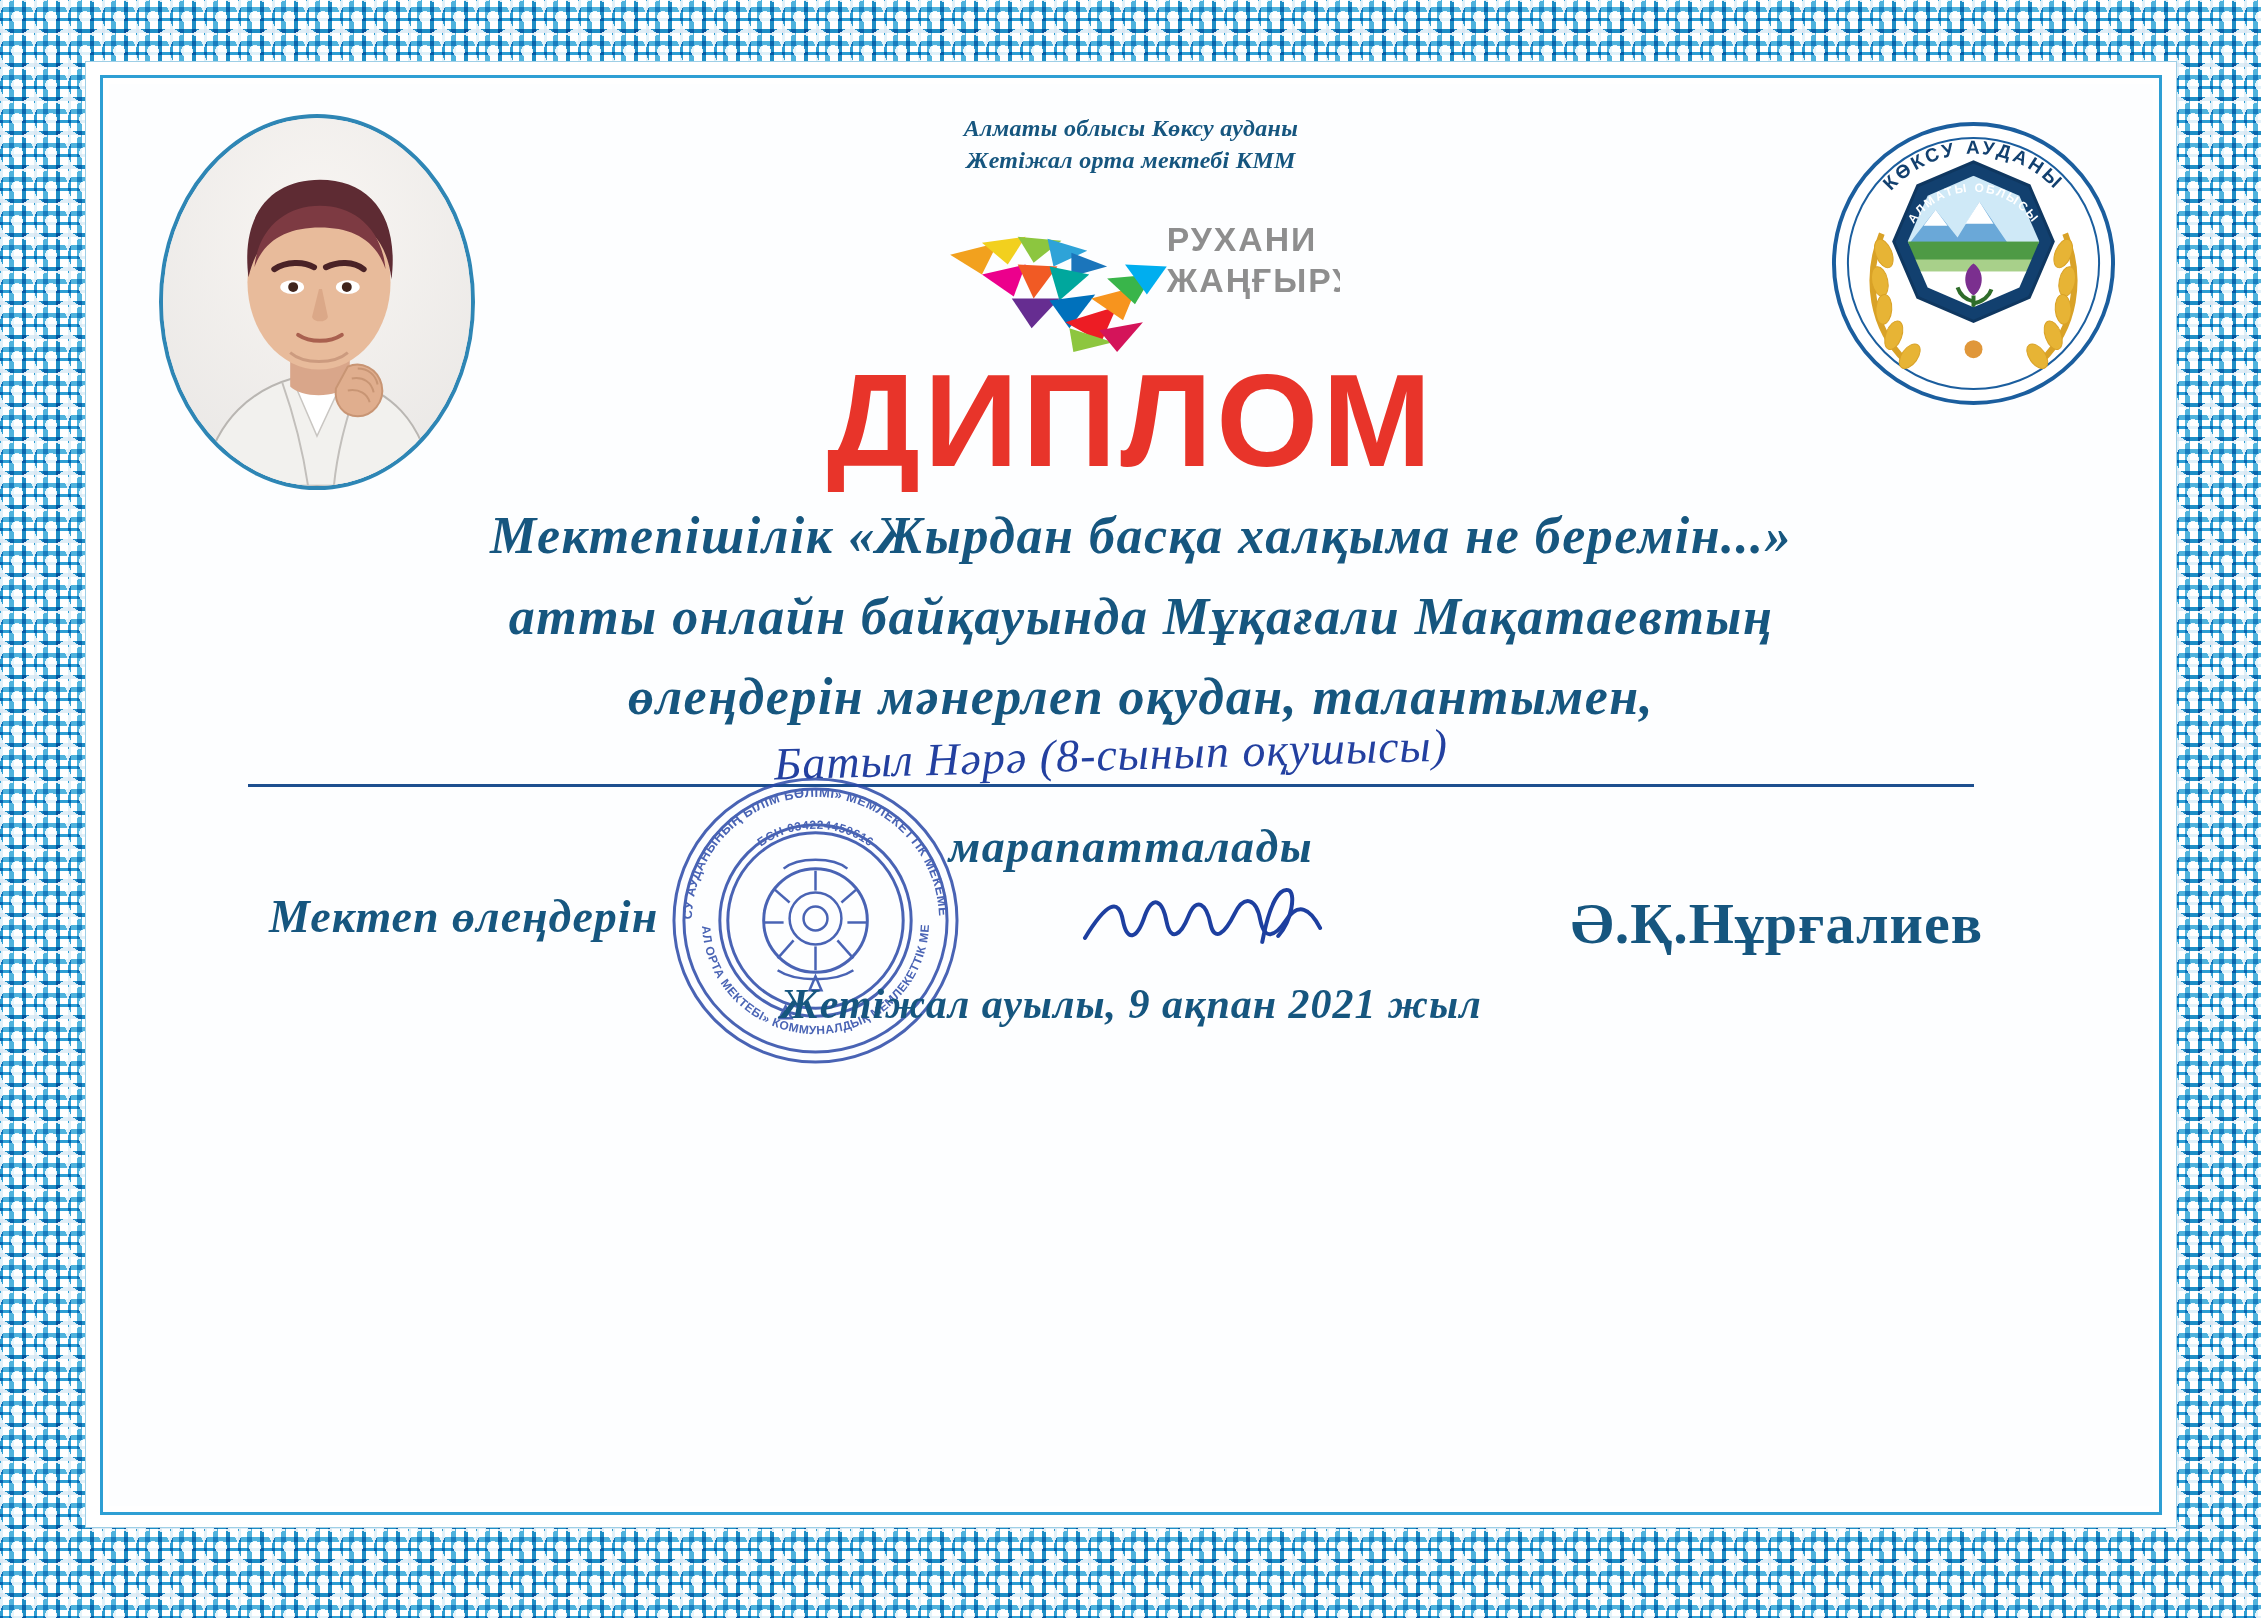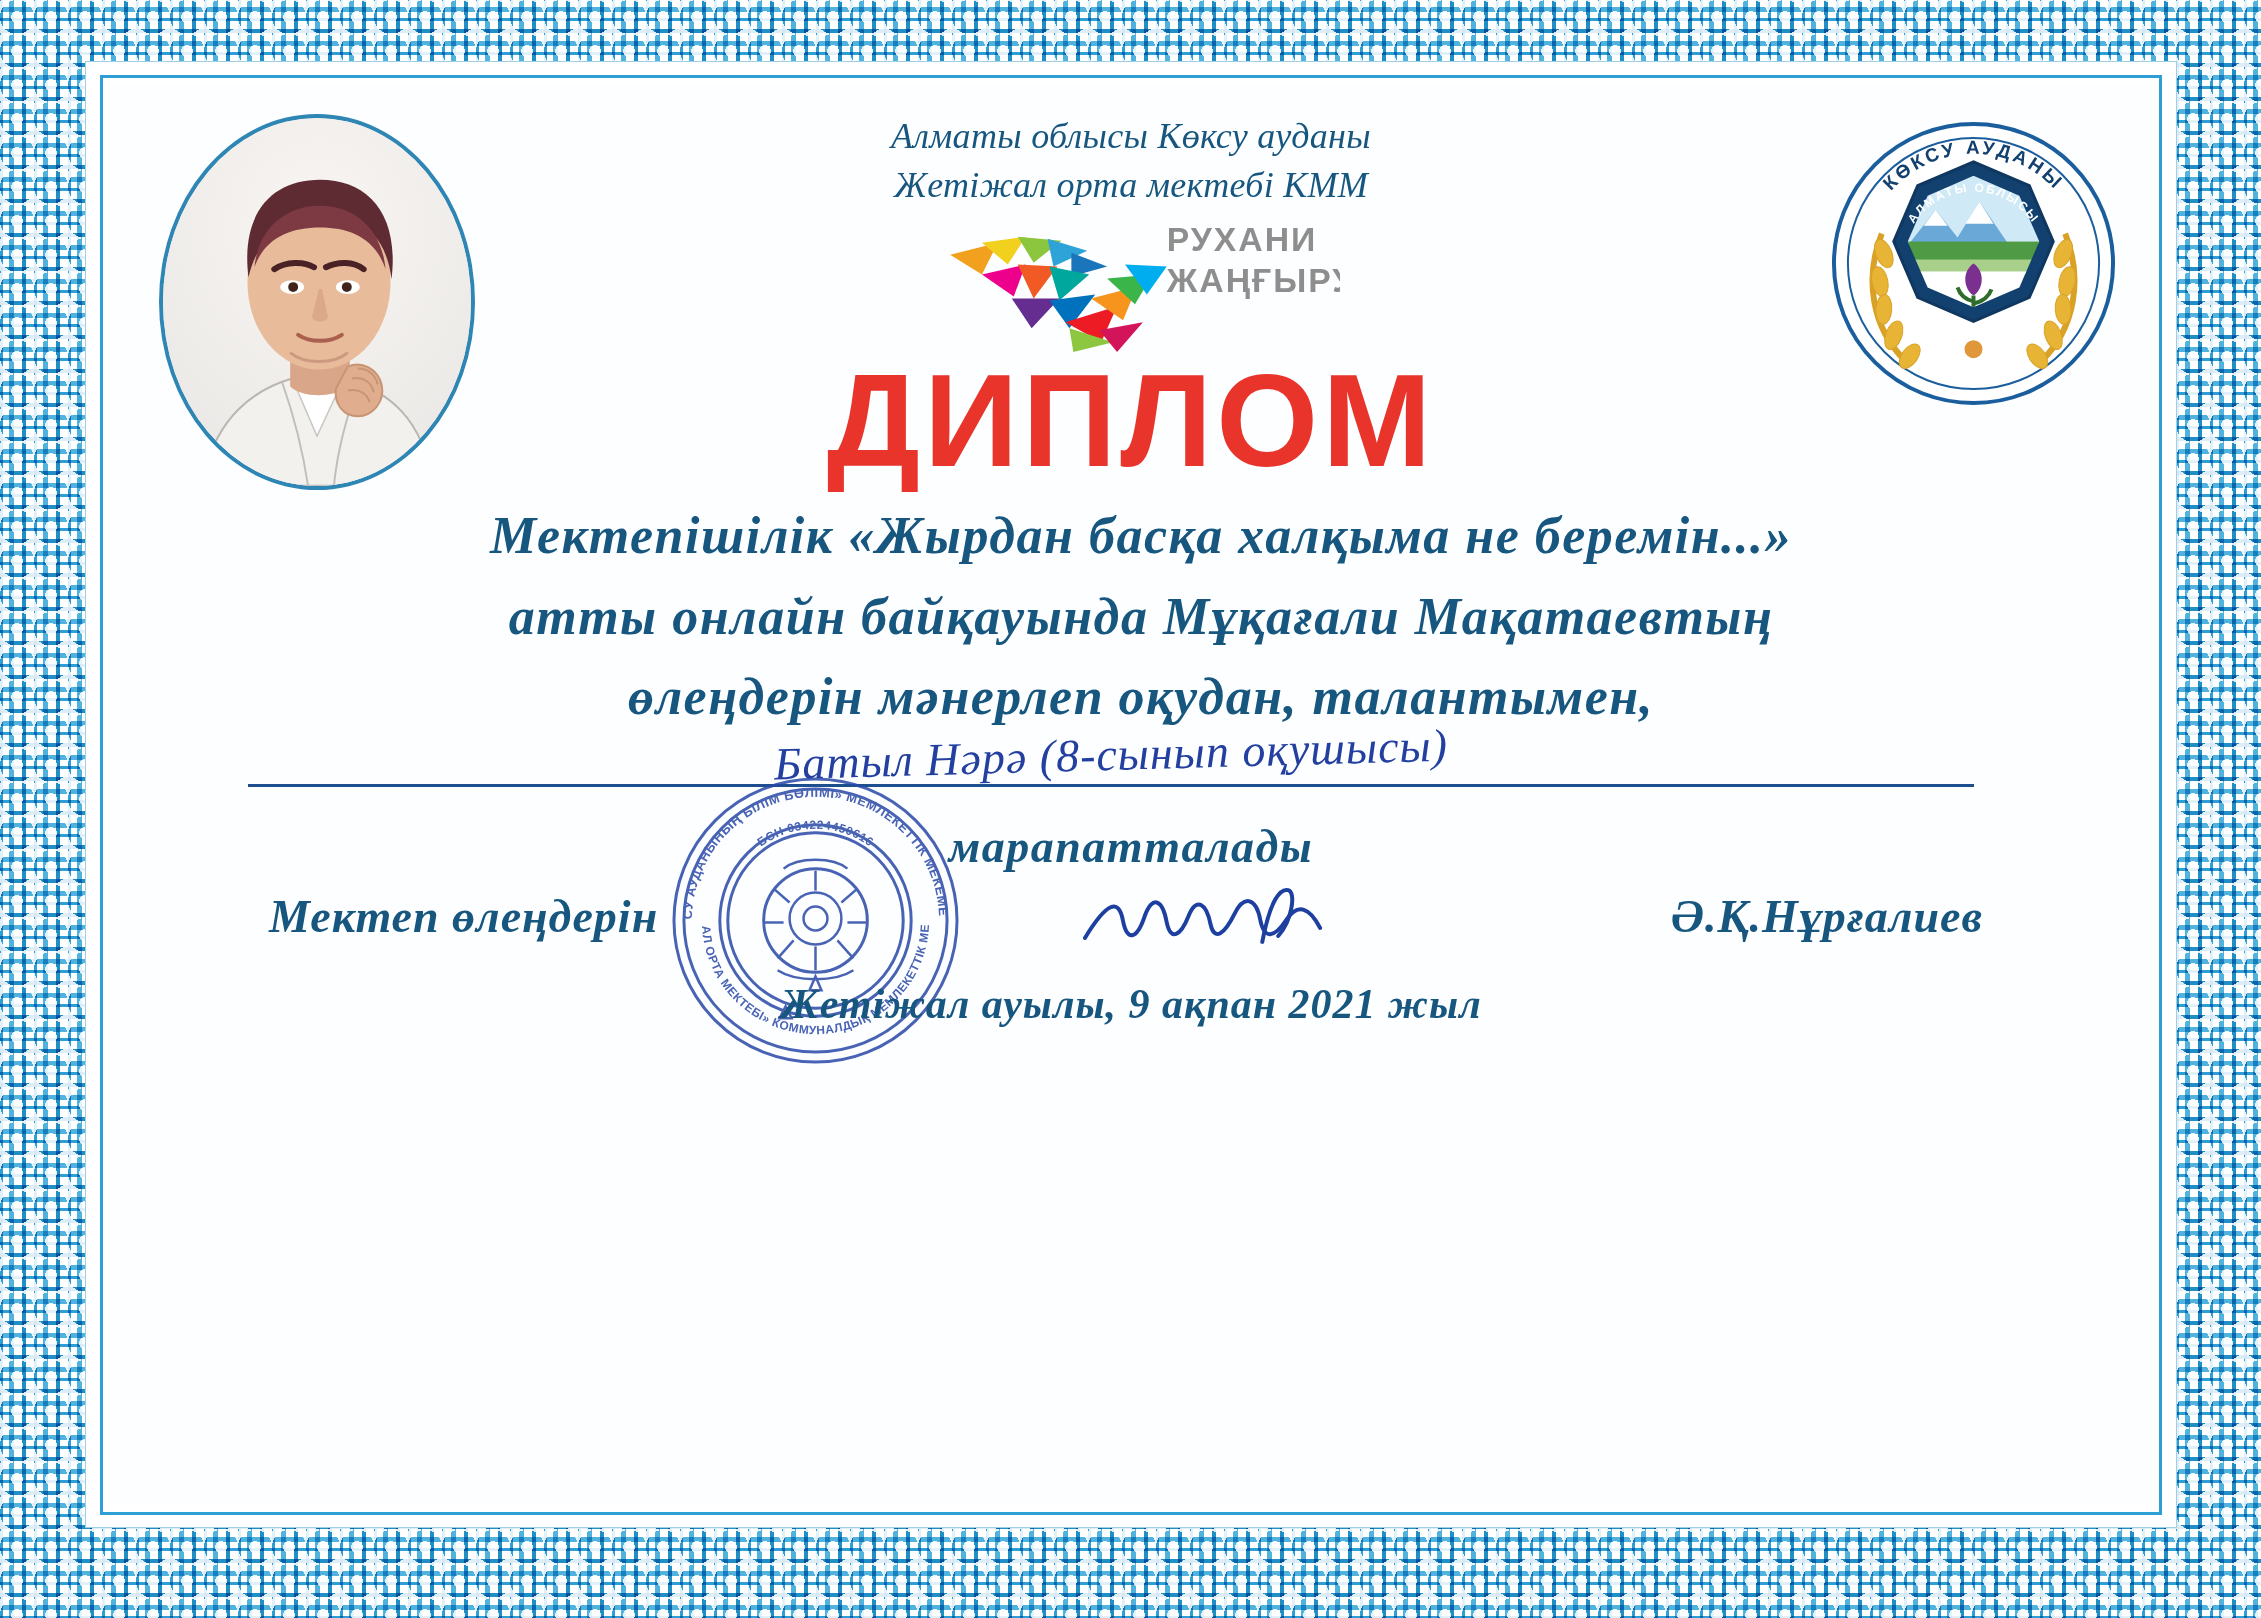--- a/index.html
+++ b/index.html
@@ -104,22 +104,22 @@
   .header-lines {
     position: absolute;
     left: 0; right: 0;
     top: 28px;
     text-align: center;
     color: #16567f;
   }
   .header-lines div {
     font-family: "Liberation Serif", serif;
     font-style: italic;
-    font-weight: 400;
-    font-size: 36px;
+    font-weight: 700;
+    font-size: 24px;
     line-height: 1.35;
     letter-spacing: 0.3px;
   }
 
   
   .ruhani {
     position: absolute;
     left: 50%;
     transform: translateX(-50%);
     top: 119px;
@@ -218,23 +218,22 @@
     font-weight: 700;
     font-size: 46px;
     color: #16567f;
     letter-spacing: 1px;
   }
   .sign-name {
     position: absolute;
     right: 80px;
     top: 10px;
     font-family: "Liberation Serif", serif;
-    font-style: italic;
-    font-weight: 700;
-    font-size: 46px;
+    font-weight: 700;
+    font-size: 58px;
     color: #16567f;
     letter-spacing: 1px;
   }
   .signature-mark {
     position: absolute;
     left: 876px;
     top: 0px;
     width: 259px;
     height: 80px;
   }

